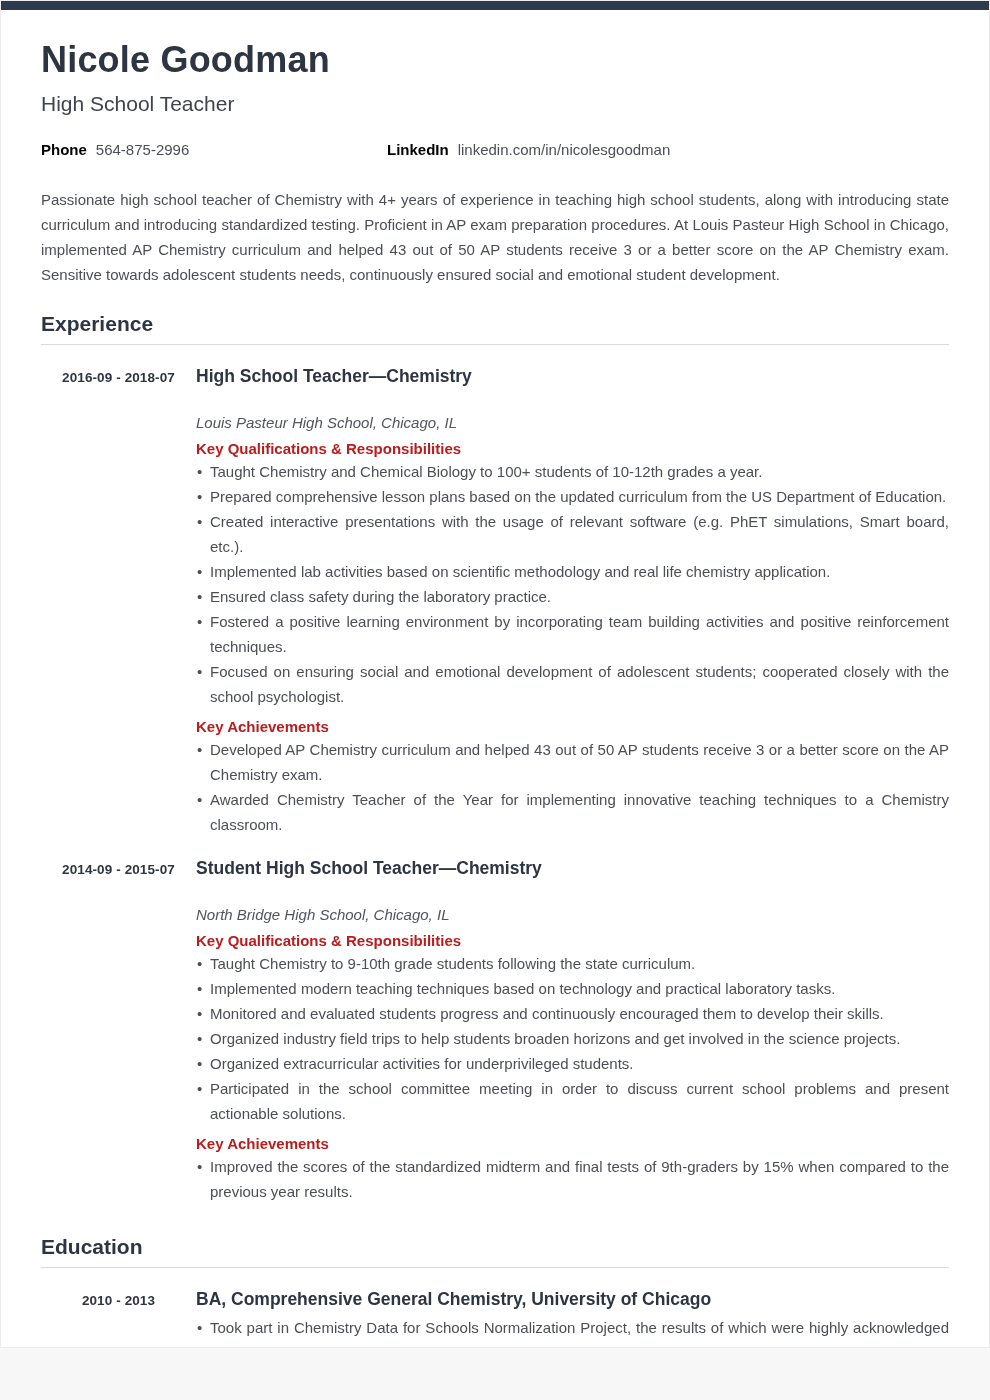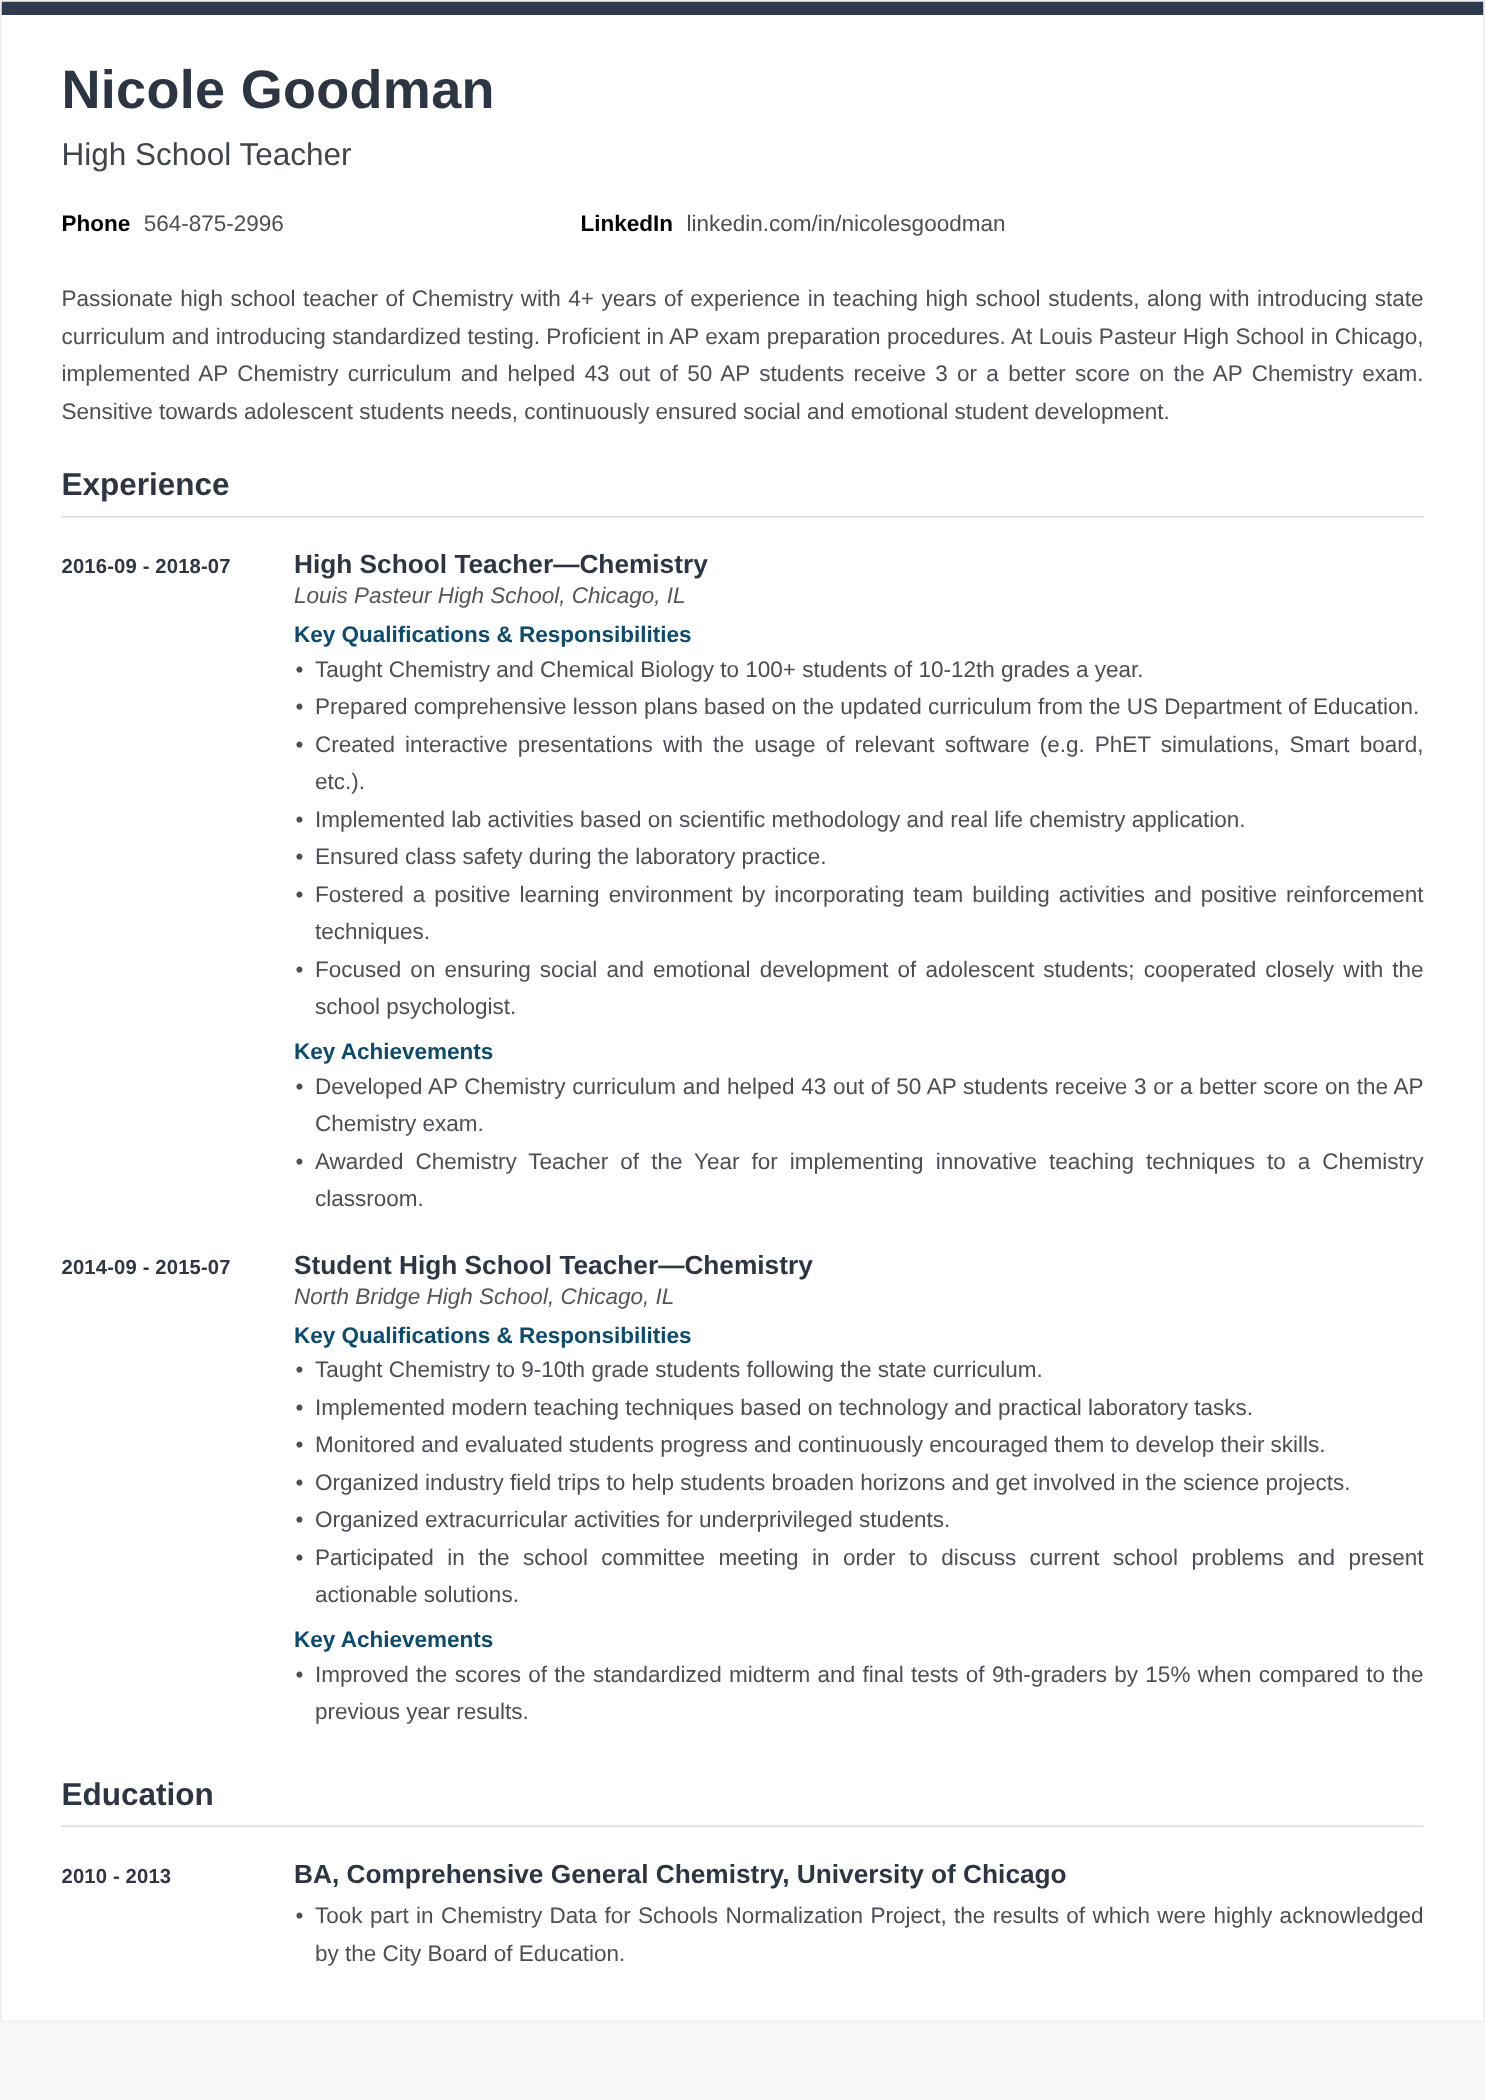--- a/index.html
+++ b/index.html
@@ -73,36 +73,37 @@
     display: grid;
     grid-template-columns: 155px 1fr;
     margin-top: 21px;
   }
   .entry-dates {
     font-size: 13.5px;
     font-weight: 700;
     color: #2f3542;
     padding-top: 4px;
     letter-spacing: 0.1px;
+    text-align: center;
   }
   .entry-title {
     font-size: 17.5px;
     font-weight: 700;
     color: #2d3442;
     line-height: 1.2;
   }
   .entry-org {
-    margin-top: 2px;
+    margin-top: 27px;
     font-style: italic;
     color: #51555c;
   }
   .subhead {
     margin-top: 9px;
     font-weight: 700;
-    color: #0c4a6e;
+    color: #b91c1c;
   }
   ul.bullets {
     list-style: none;
     margin-top: 2px;
   }
   ul.bullets li {
     position: relative;
     padding-left: 14px;
     line-height: 25px;
     text-align: justify;

